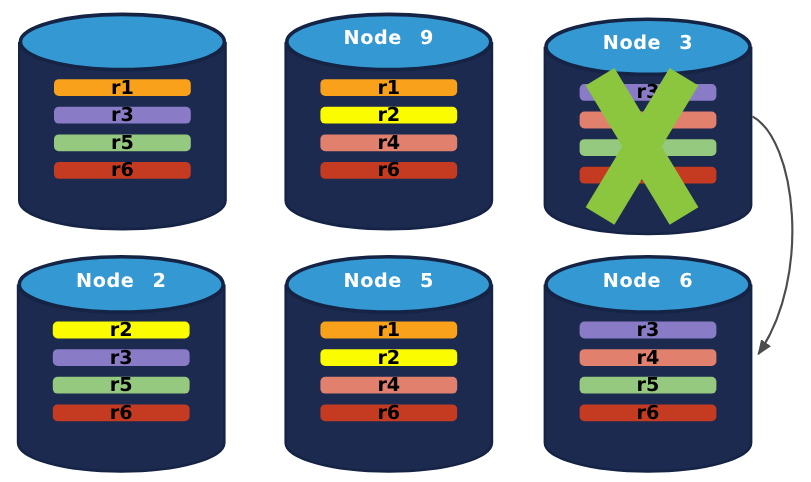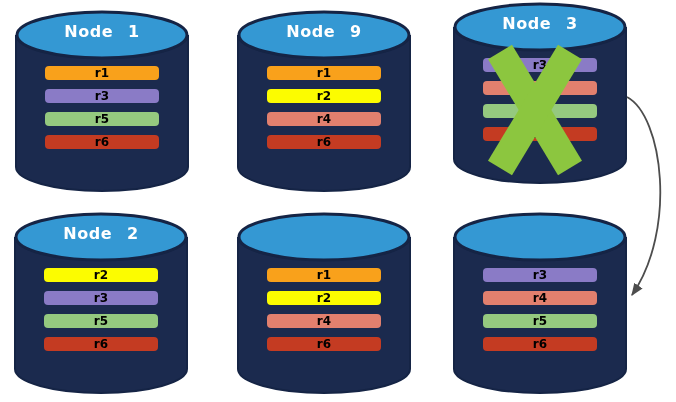--- a/index.html
+++ b/index.html
@@ -7,21 +7,21 @@
     position: relative;
     width: 676px;
     height: 402px;
     background: #ffffff;
     overflow: hidden;
     font-family: "DejaVu Sans", "Liberation Sans", sans-serif;
   }
   .node { position: absolute; width: 176px; height: 184px; }
   .node-1 { left: 14px;  top: 9px;   }
   .node-2 { left: 236px; top: 9px;   }
-  .node-3 { left: 452px; top: 1px;   }
+  .node-3 { left: 452px; top: 13px;   }
   .node-4 { left: 13px;  top: 211px; }
   .node-5 { left: 236px; top: 211px; }
   .node-6 { left: 452px; top: 211px; }
 
   .cyl { position: absolute; left: 0; top: 0; width: 176px; height: 184px; }
   .cyl-body { fill: var(--cylinder_body); stroke: var(--cylinder_outline); stroke-width: 2; }
   .cyl-top  { fill: var(--cylinder_top);  stroke: var(--cylinder_outline); stroke-width: 3; }
 
   .node-title {
     position: absolute;
@@ -42,21 +42,21 @@
     flex-direction: column;
     gap: 9px;
   }
   .bar {
     height: 14px;
     border-radius: 4px;
     display: flex;
     align-items: center;
     justify-content: center;
     color: var(--bar_label);
-    font-size: 12px;
+    font-size: 16px;
     font-weight: bold;
     line-height: 14px;
   }
 
   .x-mark {
     position: absolute;
     left: 31px; top: 44px;
     width: 104px; height: 130px;
     overflow: visible;
   }
@@ -74,21 +74,20 @@
 </head>
 <body>
 
 <div class="canvas">
 
   <div class="node node-1">
     <svg class="cyl" viewBox="0 0 176 184">
       <path class="cyl-body" d="M2,26 L2,158 A86,24 0 0 0 174,158 L174,26 A86,23 0 0 1 2,26 Z"></path>
       <ellipse class="cyl-top" cx="88" cy="26" rx="85" ry="23"></ellipse>
     </svg>
-    <div class="node-title">Node 1</div>
     <div class="bars">
       <div class="bar" style="background: rgb(249, 161, 27);">r1</div>
       <div class="bar" style="background: rgb(138, 123, 198);">r3</div>
       <div class="bar" style="background: rgb(149, 201, 127);">r5</div>
       <div class="bar" style="background: rgb(196, 59, 34);">r6</div>
     </div>
   </div>
 
   <div class="node node-2">
     <svg class="cyl" viewBox="0 0 176 184">
@@ -134,33 +133,35 @@
       <div class="bar" style="background: rgb(149, 201, 127);">r5</div>
       <div class="bar" style="background: rgb(196, 59, 34);">r6</div>
     </div>
   </div>
 
   <div class="node node-5">
     <svg class="cyl" viewBox="0 0 176 184">
       <path class="cyl-body" d="M2,26 L2,158 A86,24 0 0 0 174,158 L174,26 A86,23 0 0 1 2,26 Z"></path>
       <ellipse class="cyl-top" cx="88" cy="26" rx="85" ry="23"></ellipse>
     </svg>
+    <div class="node-title">Node 5</div>
     <div class="bars">
       <div class="bar" style="background: rgb(249, 161, 27);">r1</div>
       <div class="bar" style="background: rgb(252, 252, 0);">r2</div>
       <div class="bar" style="background: rgb(226, 128, 110);">r4</div>
       <div class="bar" style="background: rgb(196, 59, 34);">r6</div>
     </div>
   </div>
 
   <div class="node node-6">
     <svg class="cyl" viewBox="0 0 176 184">
       <path class="cyl-body" d="M2,26 L2,158 A86,24 0 0 0 174,158 L174,26 A86,23 0 0 1 2,26 Z"></path>
       <ellipse class="cyl-top" cx="88" cy="26" rx="85" ry="23"></ellipse>
     </svg>
+    <div class="node-title">Node 6</div>
     <div class="bars">
       <div class="bar" style="background: rgb(138, 123, 198);">r3</div>
       <div class="bar" style="background: rgb(226, 128, 110);">r4</div>
       <div class="bar" style="background: rgb(149, 201, 127);">r5</div>
       <div class="bar" style="background: rgb(196, 59, 34);">r6</div>
     </div>
   </div>
 
   <svg class="arrow-svg" viewBox="0 0 81 240">
     <defs>

